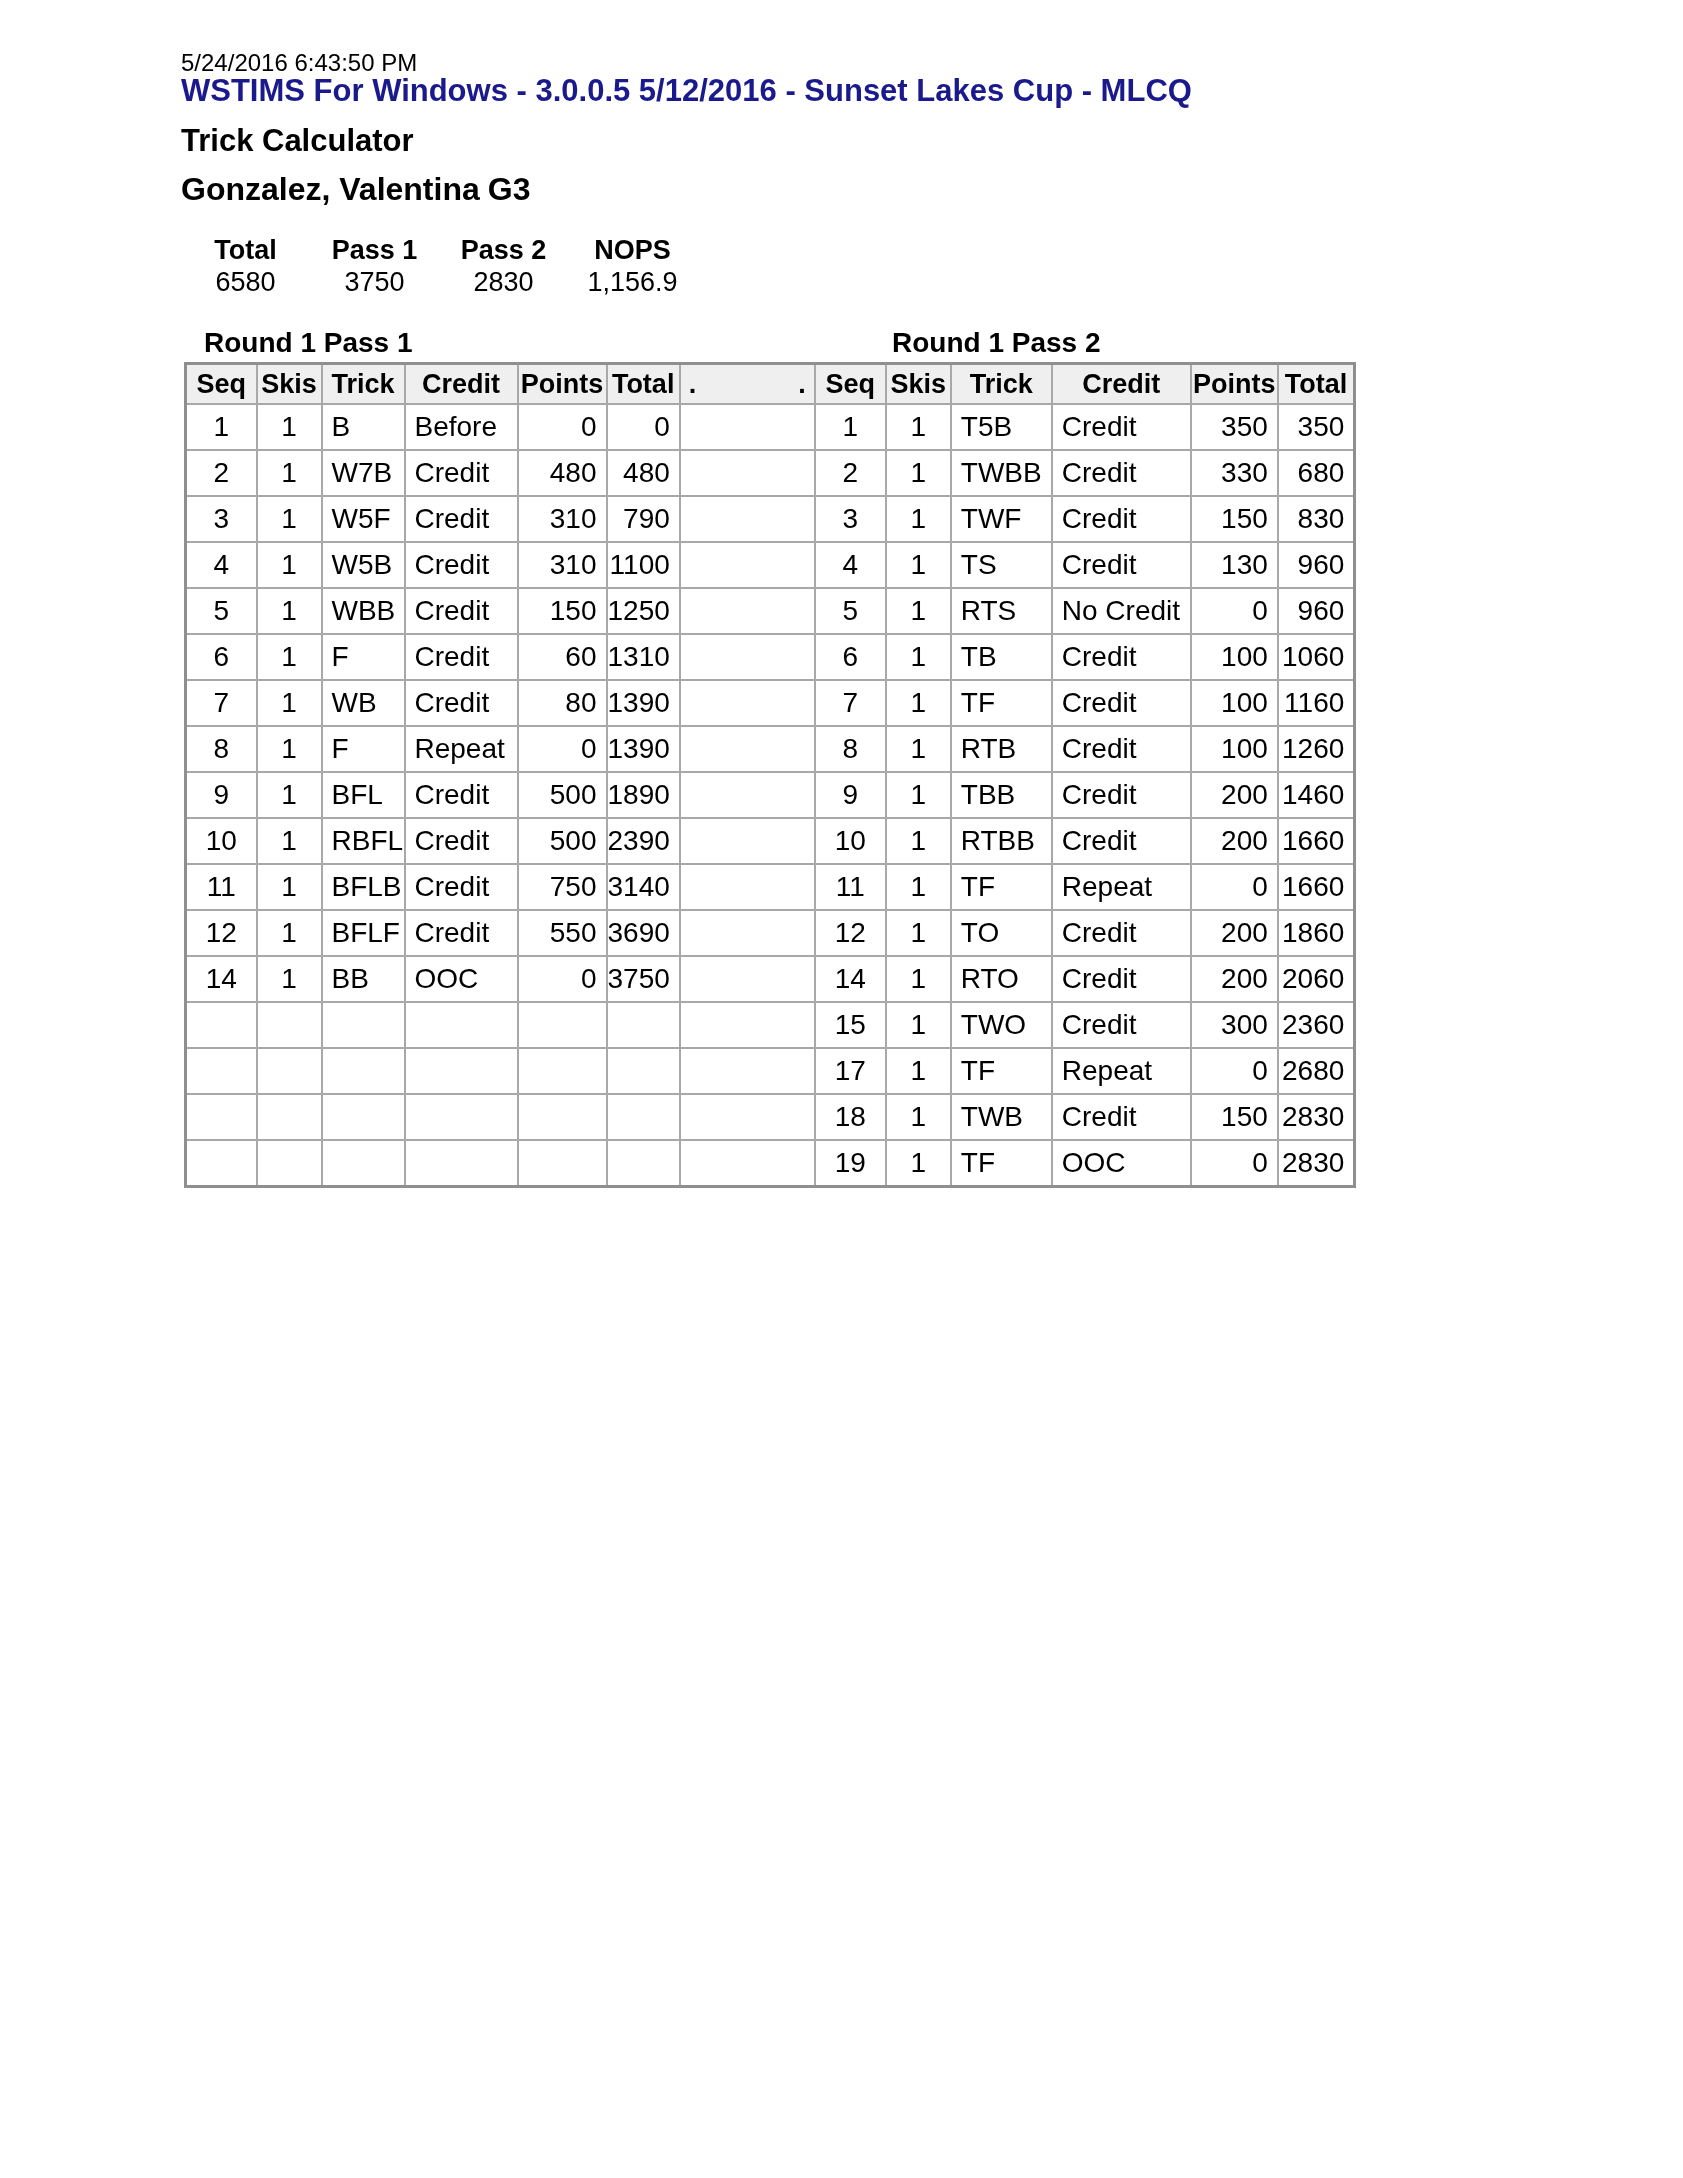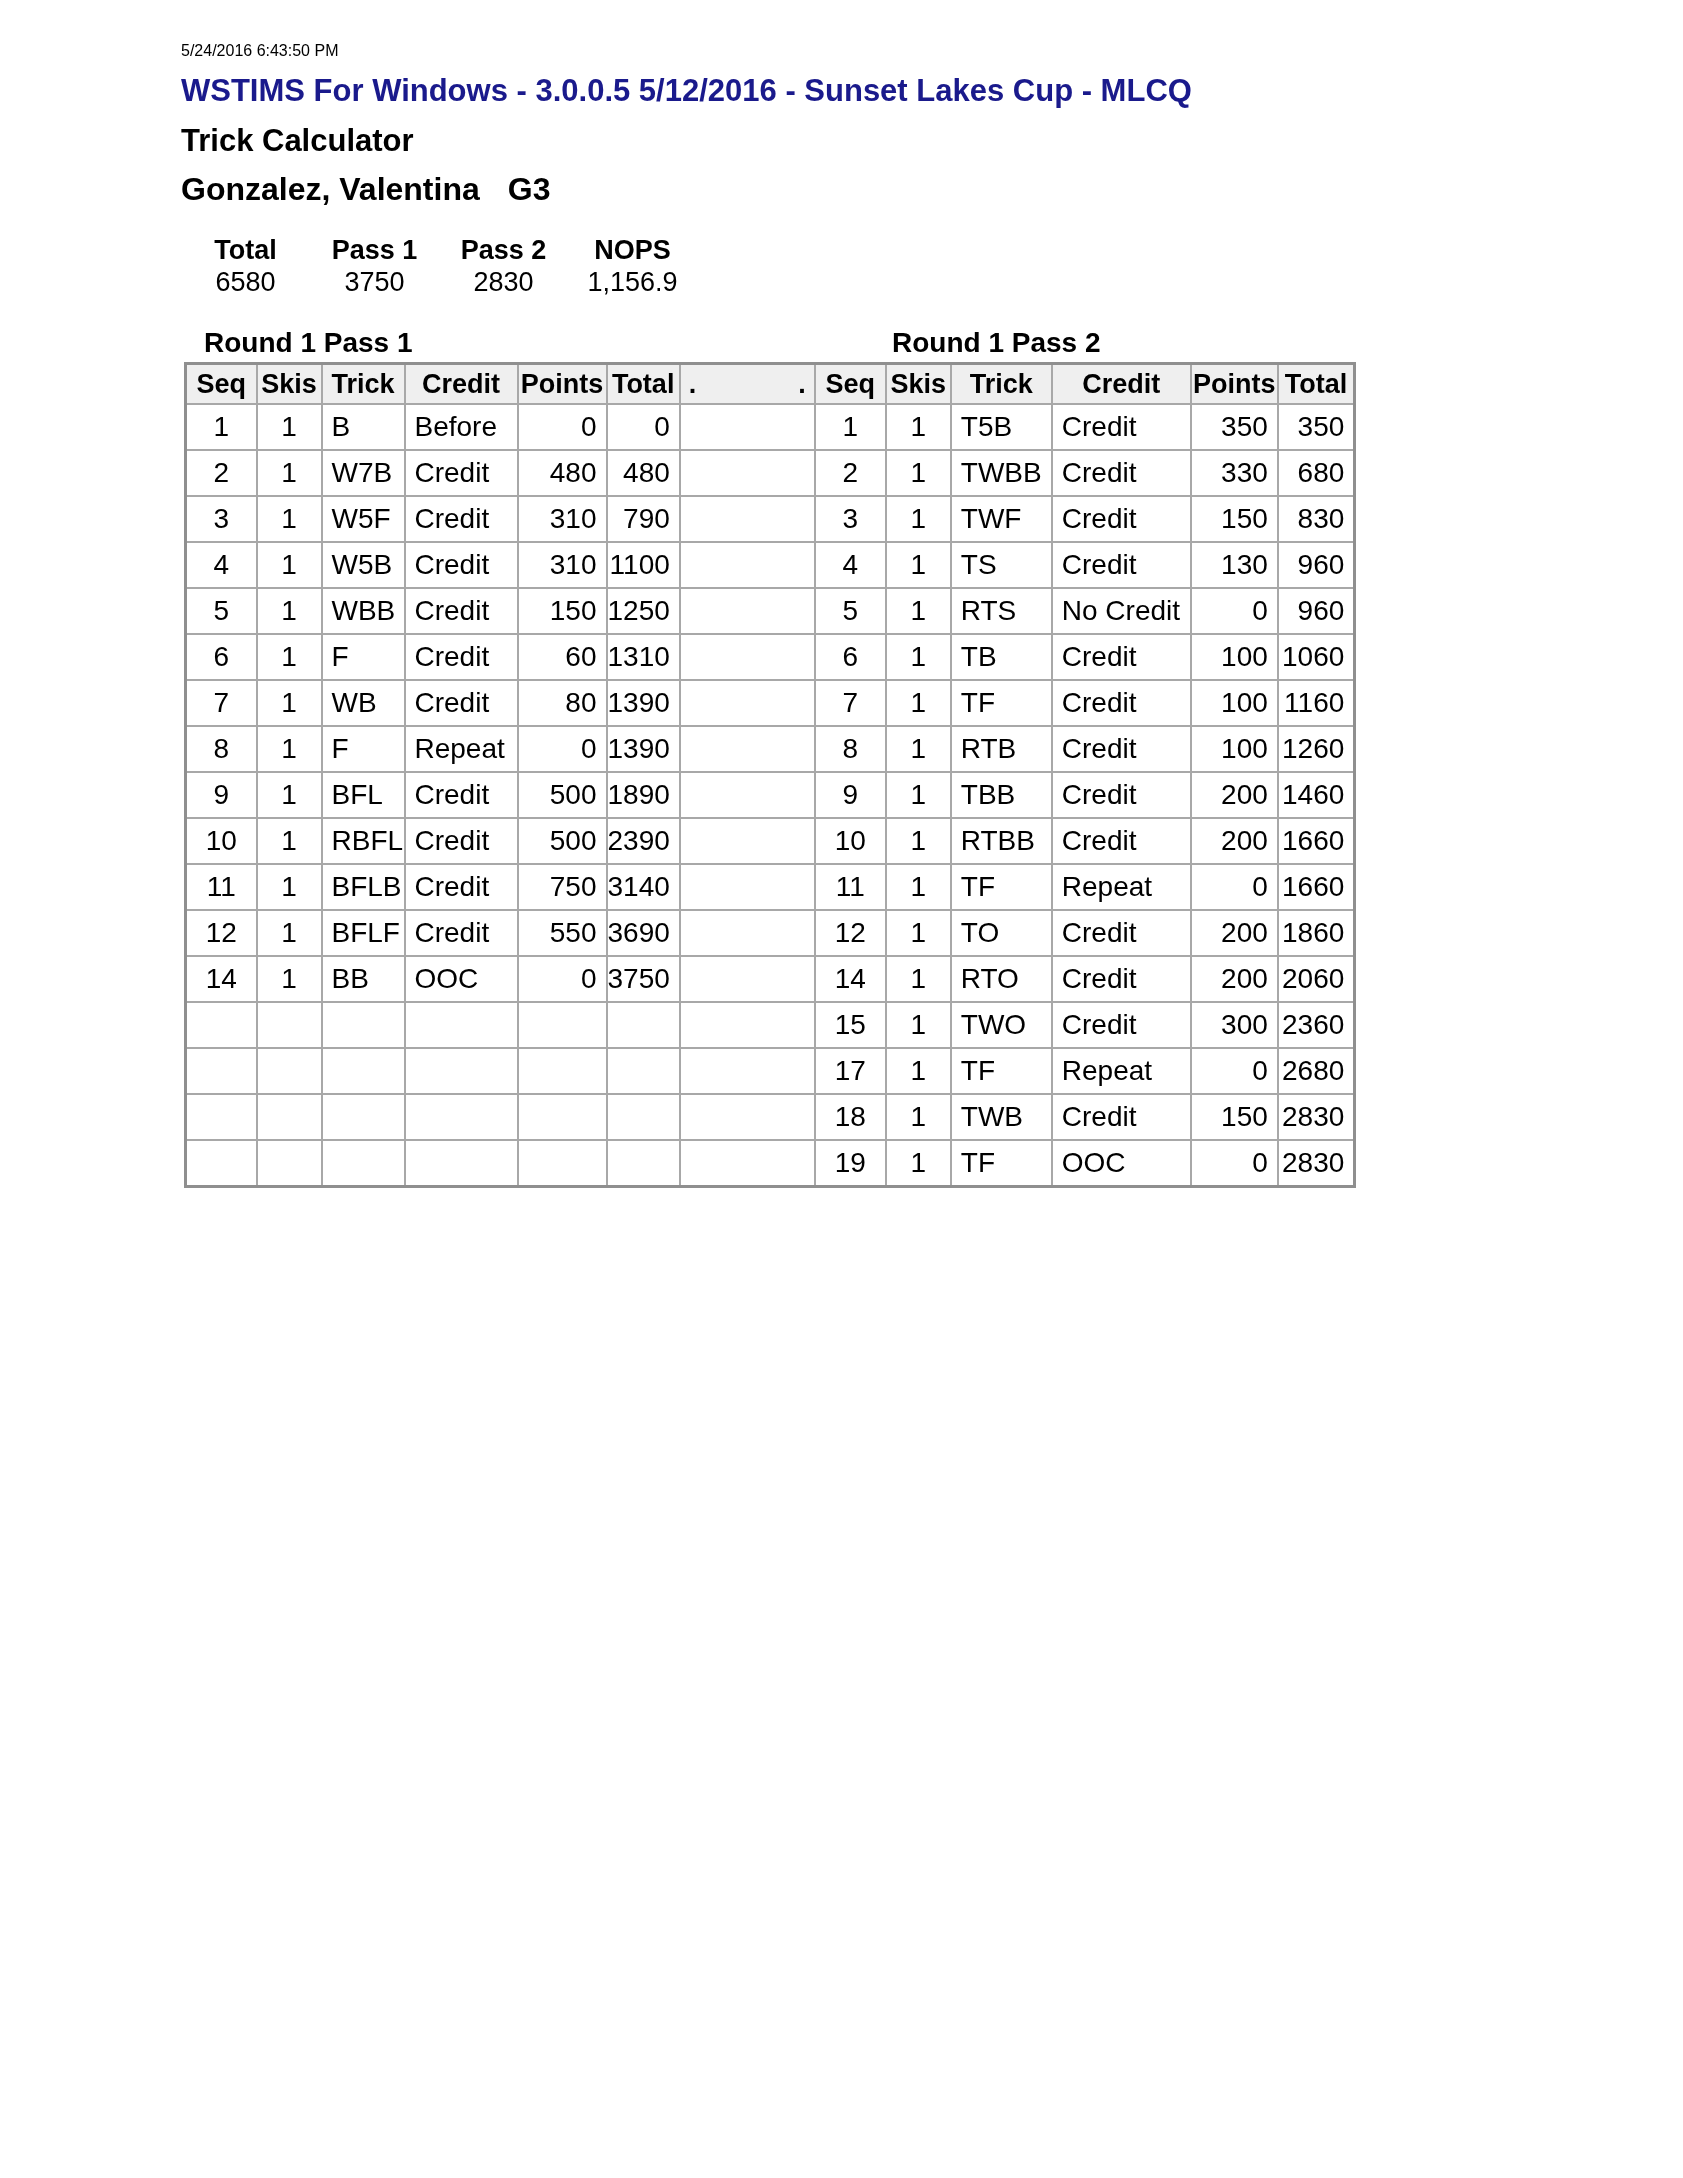--- a/index.html
+++ b/index.html
@@ -10,25 +10,25 @@
   }
   html,body{margin:0;padding:0;background:#fff;}
   .page{
     position:relative;
     width:1683px;height:2178px;
     background:#fff;
     font-family:"Liberation Sans", sans-serif;
     color:#000;
     overflow:hidden;
   }
-  .timestamp{position:absolute;left:181px;top:38px;font-size:16px;line-height:26px;}
+  .timestamp{position:absolute;left:181px;top:50px;font-size:24px;line-height:26px;}
   .app-title{position:absolute;left:181px;top:73px;font-size:31px;line-height:36px;font-weight:bold;color:var(--title-blue);}
   .report-title{position:absolute;left:181px;top:123px;font-size:31px;line-height:36px;font-weight:bold;}
   .skier-line{position:absolute;left:181px;top:170px;font-size:32px;line-height:38px;font-weight:bold;}
-  .skier-line .division{margin-left:28px;text-align:right;}
+  .skier-line .division{margin-left:8px;text-align:right;}
 
   .summary{position:absolute;left:181px;top:234px;}
   .summary-row{display:flex;}
   .sum-cell{width:129px;text-align:center;font-size:27px;line-height:32px;}
   .summary-row.labels .sum-cell{font-weight:bold;}
   .summary-row.values{}
 
   .pass-heading{position:absolute;top:327px;font-size:28px;line-height:32px;font-weight:bold;}
   .pass-heading.p1{left:204px;}
   .pass-heading.p2{left:892px;}

